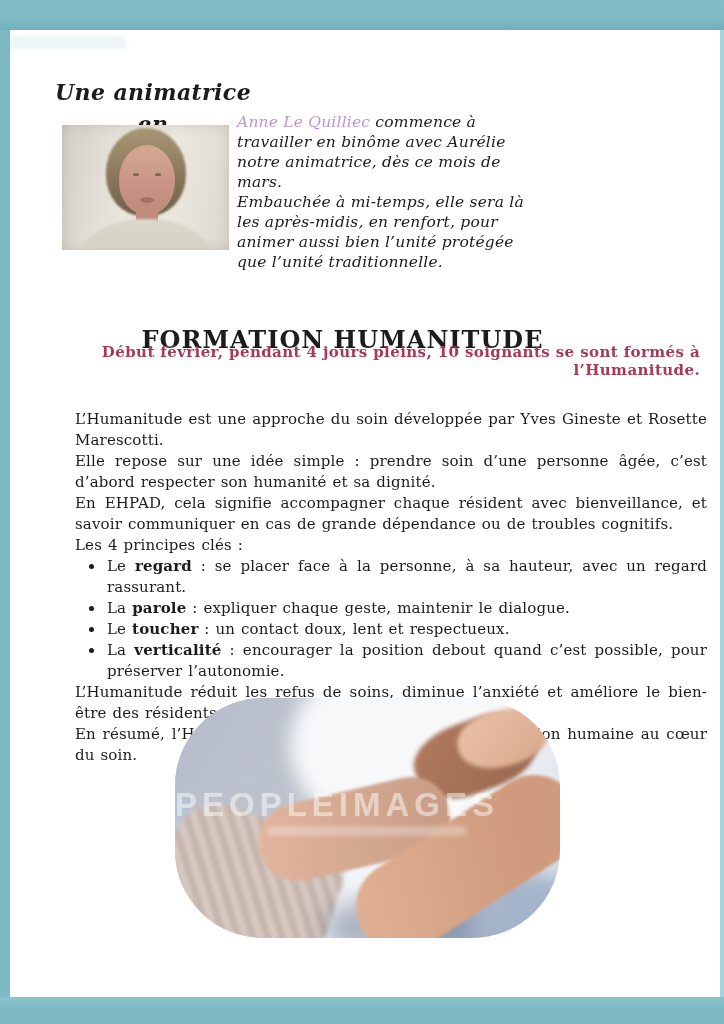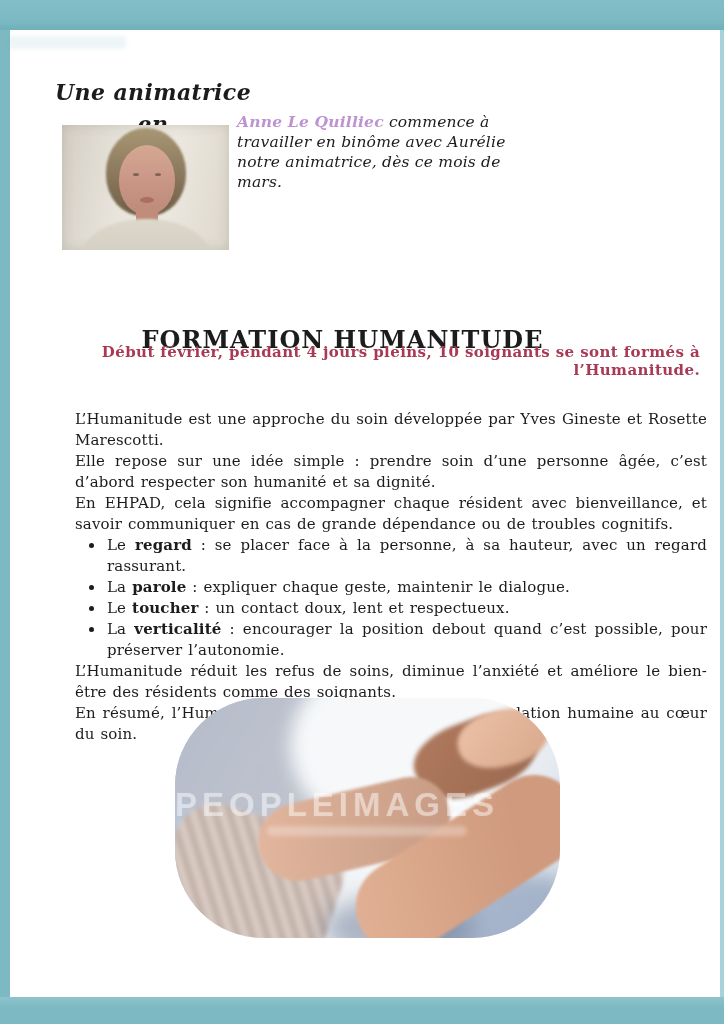--- a/index.html
+++ b/index.html
@@ -34,21 +34,21 @@
   .portrait .eye-r{position:absolute;left:93px;top:48px;width:6px;height:3px;border-radius:50%;background:#6d5548;opacity:.8;}
   .portrait .mouth{position:absolute;left:78px;top:72px;width:14px;height:6px;border-radius:50%;background:#a66a5e;opacity:.85;filter:blur(0.5px);}
   .portrait .neck{position:absolute;left:74px;top:84px;width:22px;height:16px;background:#c08d7b;filter:blur(0.6px);}
   .portrait .torso{position:absolute;left:16px;top:94px;width:136px;height:44px;border-radius:48% 48% 0 0/100% 100% 0 0;
     background:linear-gradient(180deg,#ddd8cc,#d2cdc0);filter:blur(0.8px);}
   .intro{
     position:absolute;left:237px;top:112px;width:302px;
     font-style:italic;font-size:15.5px;line-height:20px;letter-spacing:0.2px;
   }
   .intro p{margin:0;}
-  .intro .person-name{font-weight:bold;color:#bd93d2;margin-top:16px;}
+  .intro .person-name{font-weight:normal;color:#bd93d2;margin-top:16px;}
   
   .formation-heading{
     position:absolute;left:75px;top:309px;width:535px;text-align:center;
     font-weight:bold;font-size:24px;letter-spacing:1px;
   }
   .formation-subtitle{
     position:absolute;left:40px;top:343px;width:660px;text-align:right;
     font-weight:bold;font-size:15px;letter-spacing:0.4px;color:#a93a55;
   }
   .body-text{
@@ -116,29 +116,31 @@
     <div class="face"></div>
     <div class="eye-l"></div>
     <div class="eye-r"></div>
     <div class="mouth"></div>
     <div class="neck"></div>
     <div class="torso"></div>
   </div>
 
   <div class="intro">
     <p><span class="person-name">Anne Le Quilliec</span><span> commence à travailler en binôme avec Aurélie notre animatrice, dès ce mois de mars.</span></p>
+    <p>Embauchée à mi-temps, elle sera là les après-midis, en renfort, pour animer aussi bien l’unité protégée que l’unité traditionnelle.</p>
   </div>
 
   <h1 class="formation-heading">FORMATION HUMANITUDE</h1>
   <div class="formation-subtitle">Début février, pendant 4 jours pleins, 10 soignants se sont formés à l’Humanitude.</div>
 
   <div class="body-text">
     <p>L’Humanitude est une approche du soin développée par Yves Gineste et Rosette Marescotti.</p>
     <p>Elle repose sur une idée simple : prendre soin d’une personne âgée, c’est d’abord respecter son humanité et sa dignité.</p>
     <p>En EHPAD, cela signifie accompagner chaque résident avec bienveillance, et savoir communiquer en cas de grande dépendance ou de troubles cognitifs.</p>
+    <p>Les 4 principes clés :</p>
     <ul>
       <li><span>Le </span><span class="kw">regard</span><span> : se placer face à la personne, à sa hauteur, avec un regard rassurant.</span></li>
       <li><span>La </span><span class="kw">parole</span><span> : expliquer chaque geste, maintenir le dialogue.</span></li>
       <li><span>Le </span><span class="kw">toucher</span><span> : un contact doux, lent et respectueux.</span></li>
       <li><span>La </span><span class="kw">verticalité</span><span> : encourager la position debout quand c’est possible, pour préserver l’autonomie.</span></li>
     </ul>
     <p>L’Humanitude réduit les refus de soins, diminue l’anxiété et améliore le bien-être des résidents comme des soignants.</p>
     <p>En résumé, l’Humanitude en EHPAD, c’est mettre la relation humaine au cœur du soin.</p>
   </div>
 

